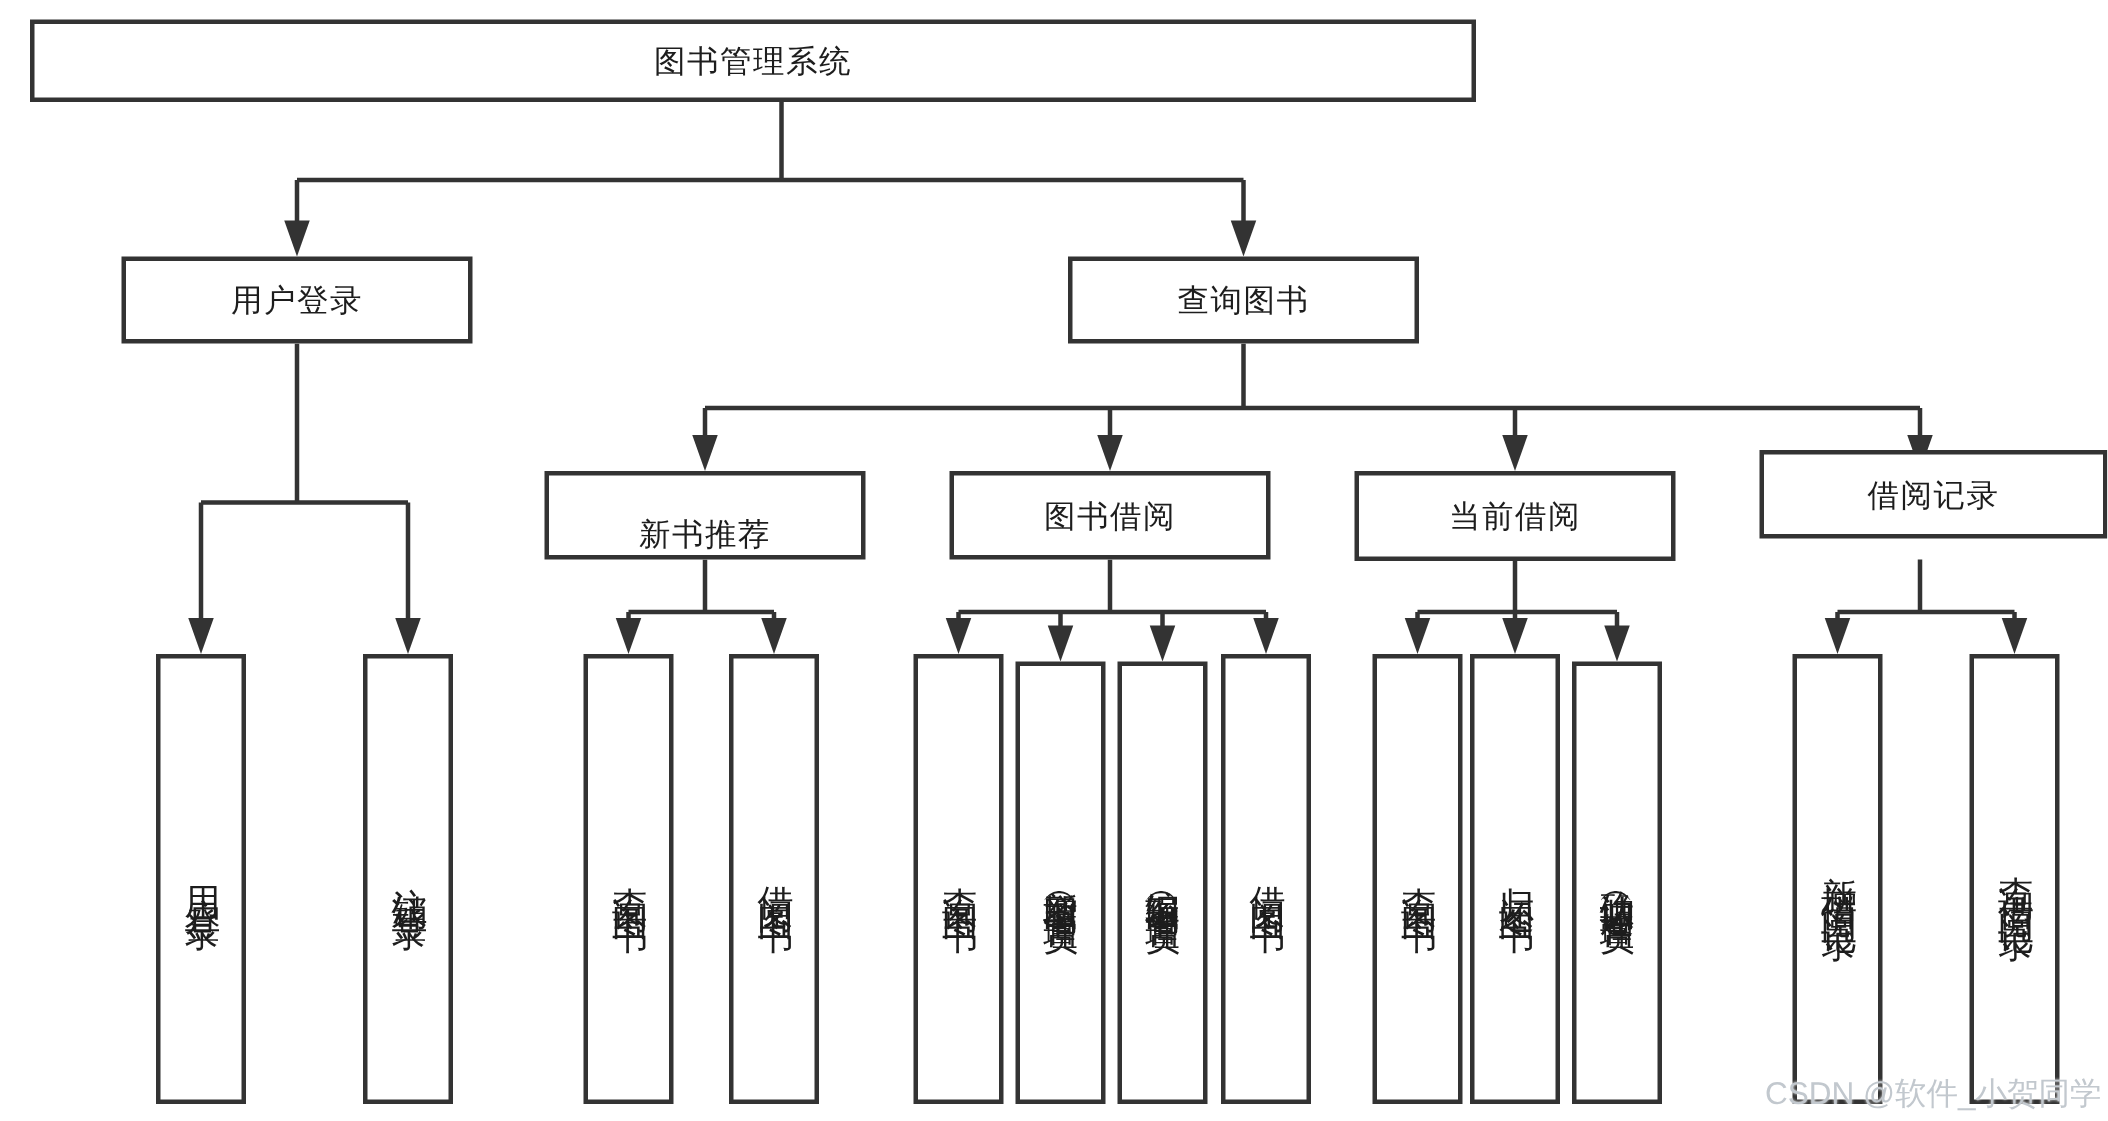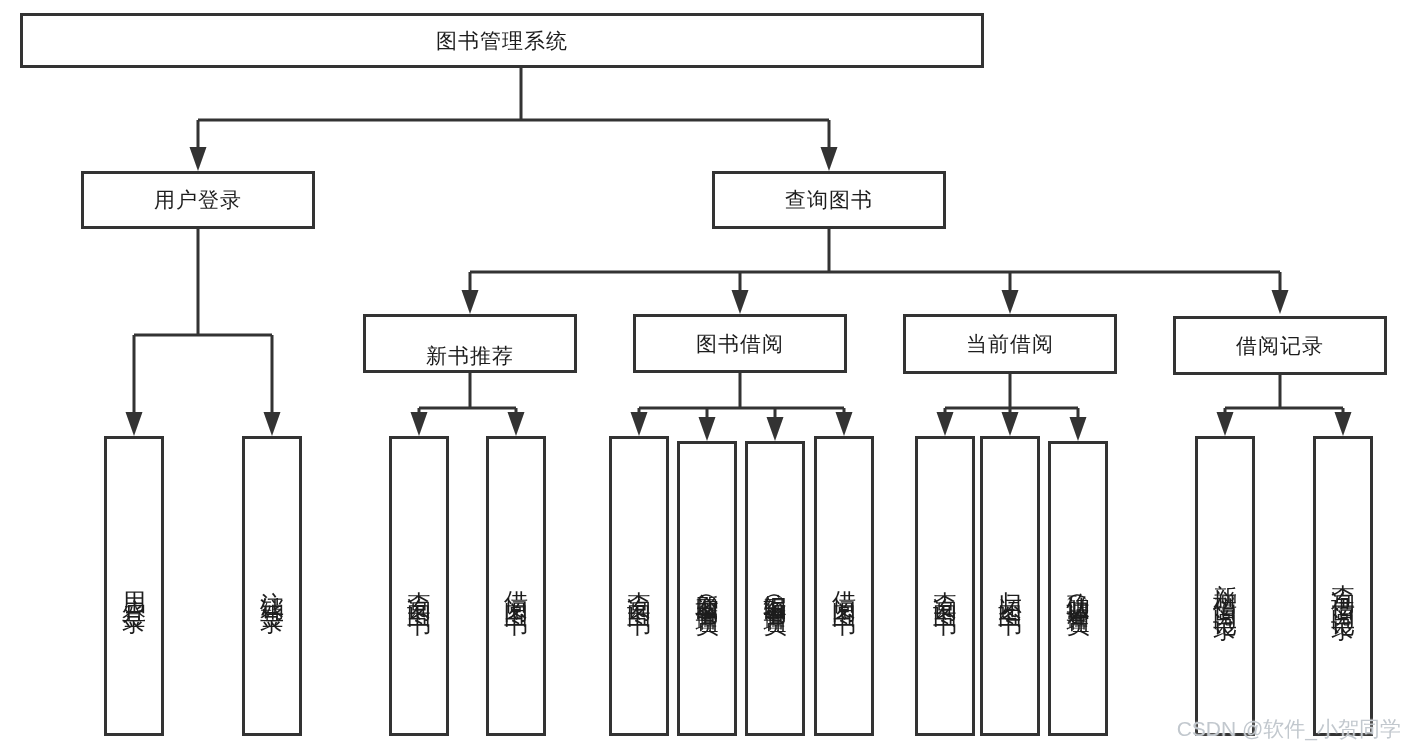--- a/index.html
+++ b/index.html
@@ -105,21 +105,21 @@
 
   <div class="node h-node" style="left:363px; top:314px; width:214px; height:59px;align-items:flex-end;">
     <span>新书推荐</span>
   </div>
   <div class="node h-node" style="left:633px; top:314px; width:214px; height:59px;">
     <span>图书借阅</span>
   </div>
   <div class="node h-node" style="left:903px; top:314px; width:214px; height:60px;">
     <span>当前借阅</span>
   </div>
-  <div class="node h-node" style="left:1173px; top:316px; width:214px; height:59px;align-items:center;">
+  <div class="node h-node" style="left:1173px; top:300px; width:232px; height:59px;align-items:center;">
     <span>借阅记录</span>
   </div>
 
   <div class="node v-node" style="left:104px; top:436px; width:60px; height:300px;">
     <span>用户登录</span>
   </div>
   <div class="node v-node" style="left:242px; top:436px; width:60px; height:300px;">
     <span>注销登录</span>
   </div>
 

